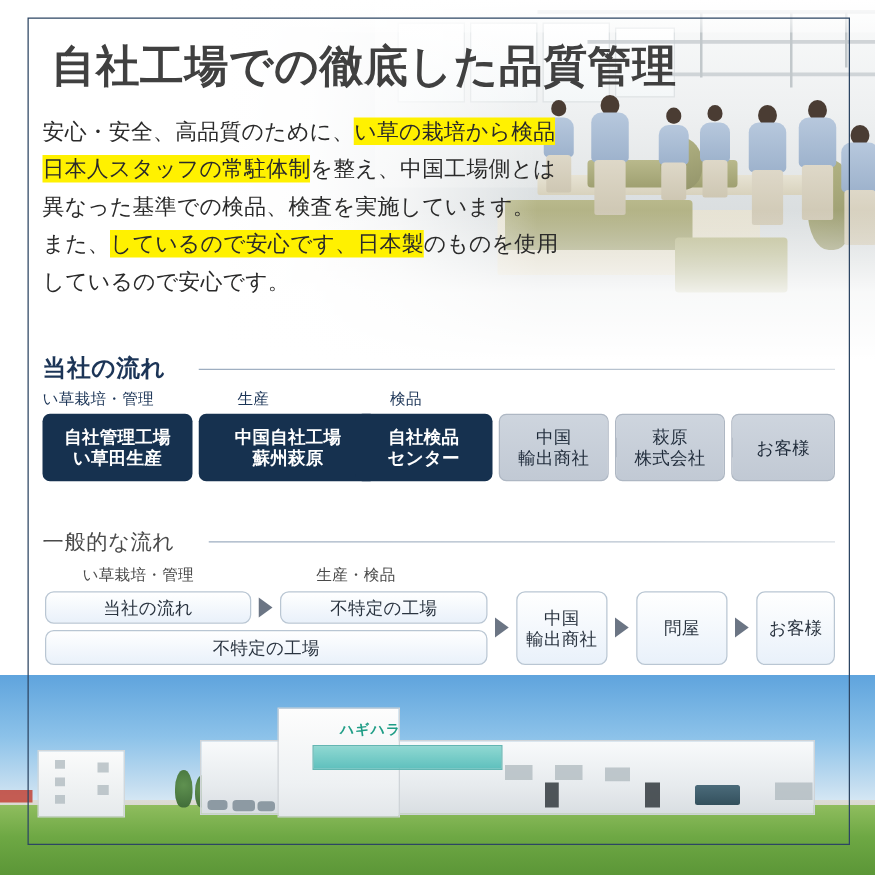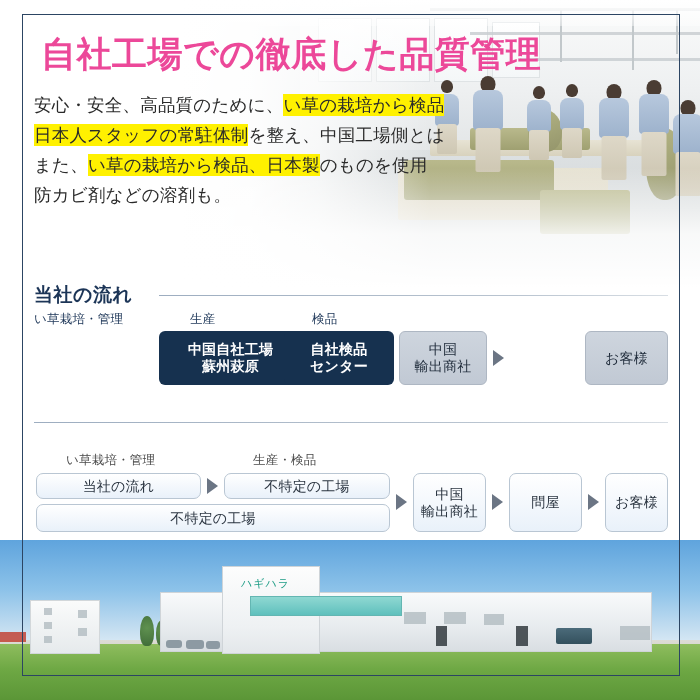--- a/index.html
+++ b/index.html
@@ -92,21 +92,21 @@
     position:absolute;left:22px;top:14px;
     width:656px;height:660px;
     border:1.5px solid #2c4563;
     pointer-events:none;
   }
 
   
   .headline{
     position:absolute;left:41px;top:33px;
     font-size:35px;line-height:1.18;
-    font-weight:700;color:#ec4899;
+    font-weight:700;color:#404040;
     letter-spacing:.5px;
     white-space:nowrap;
   }
 
   
   .body-copy{
     position:absolute;left:34px;top:90px;
     font-size:17.5px;line-height:30px;
     color:#2a2a2a;letter-spacing:.2px;
   }
@@ -193,22 +193,22 @@
     position:absolute;left:250px;top:56px;width:150px;height:18px;
     background:linear-gradient(180deg,#8fd8d2 0%,#5fc0bd 100%);
     border:1px solid #63b6b2;
   }
   .pb-left{
     position:absolute;left:30px;top:60px;width:68px;height:52px;
     background:linear-gradient(180deg,#fafbfb 0%,#e6eaec 100%);
     border:1px solid #d2d7da;
   }
   .pb-logo{
-    position:absolute;left:241px;top:36px;
-    font-size:11px;font-weight:400;color:#1f9d86;letter-spacing:1px;
+    position:absolute;left:272px;top:36px;
+    font-size:11px;font-weight:700;color:#1f9d86;letter-spacing:1px;
   }
   .pb-win{position:absolute;background:#aeb8bd;opacity:.75;}
   .pb-door{position:absolute;background:#2c3338;opacity:.82;}
   .pb-truck{
     position:absolute;left:556px;top:88px;width:36px;height:16px;
     background:linear-gradient(180deg,#4b6b7a 0%,#33505d 100%);border-radius:2px;
   }
   .pb-car{position:absolute;background:#8d9aa3;border-radius:3px;}
   .pb-tree{
     position:absolute;background:radial-gradient(circle at 50% 40%,#5f9150 0%,#3f6b38 100%);
@@ -284,60 +284,68 @@
     <div class="fade-left"></div>
     <div class="fade-bottom"></div>
     <div class="fade-topwhite"></div>
   </div>
 
   <div class="headline">自社工場での徹底した品質管理</div>
 
   <div class="body-copy" id="body-copy">
       <div class="ln"><span>安心・安全、高品質のために、</span><span class="hl">い草の栽培から検品</span></div>
       <div class="ln"><span class="hl">日本人スタッフの常駐体制</span><span>を整え、中国工場側とは</span></div>
-      <div class="ln"><span>また、</span><span class="hl">い草の栽培から検品、日本製</span><span>のものを使用</span></div>
-      <div class="ln"><span>防カビ剤などの溶剤も。</span></div>
+      <div class="ln"><span>異なった基準での検品、検査を実施しています。</span></div>
+      <div class="ln"><span>また、</span><span class="hl">しているので安心です、日本製</span><span>のものを使用</span></div>
+      <div class="ln"><span>しているので安心です。</span></div>
     </div>
 
   <div class="sec" style="left:34px;top:282px;width:634px;">
     <div class="sec-head">
       <span class="t1">当社の流れ</span>
       <span class="rule"></span>
     </div>
   </div>
 
   <div class="colhead" style="left:34px;top:311px;">い草栽培・管理</div>
   <div class="colhead" style="left:190px;top:311px;">生産</div>
   <div class="colhead" style="left:312px;top:311px;">検品</div>
 
+  <div class="box dark" style="left:34px;top:331px;width:120px;height:54px;">
+      <span>自社管理工場<br>い草田生産</span>
+    </div>
   <div class="arrow" style="left:160px;top:350px;"></div>
 
   <div class="box dark" style="left:159px;top:331px;width:143px;height:54px;">
       <span>中国自社工場<br>蘇州萩原</span>
     </div>
   <div class="arrow" style="left:285px;top:350px;"></div>
 
   <div class="box dark" style="left:284px;top:331px;width:110px;height:54px;">
       <span>自社検品<br>センター</span>
     </div>
   <div class="arrow" style="left:400px;top:350px;"></div>
 
   <div class="box gray" style="left:399px;top:331px;width:88px;height:54px;">
       <span>中国<br>輸出商社</span>
     </div>
   <div class="arrow light" style="left:493px;top:350px;"></div>
 
+  <div class="box gray" style="left:492px;top:331px;width:88px;height:54px;">
+      <span>萩原<br>株式会社</span>
+    </div>
   <div class="arrow light" style="left:586px;top:350px;"></div>
 
   <div class="box gray" style="left:585px;top:331px;width:83px;height:54px;">
       <span>お客様</span>
     </div>
 
   <div class="sec" style="left:34px;top:422px;width:634px;">
     <div class="sec-head">
+      <span class="t2">一般的な流れ</span>
       <span class="rule"></span>
     </div>
   </div>
 
   <div class="colhead gray" style="left:66px;top:452px;">い草栽培・管理</div>
   <div class="colhead gray" style="left:253px;top:452px;">生産・検品</div>
 
   <div class="box pale" style="left:36px;top:473px;width:165px;height:26px;">
       <span>当社の流れ</span>
     </div>

